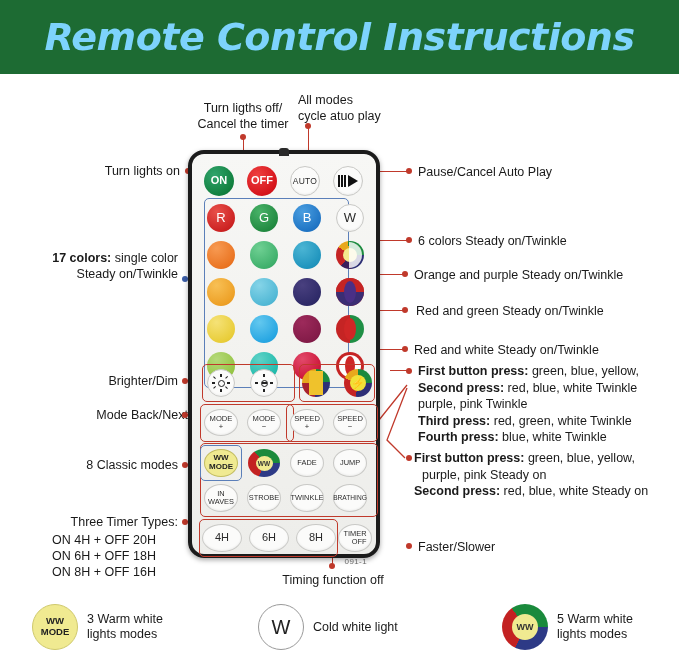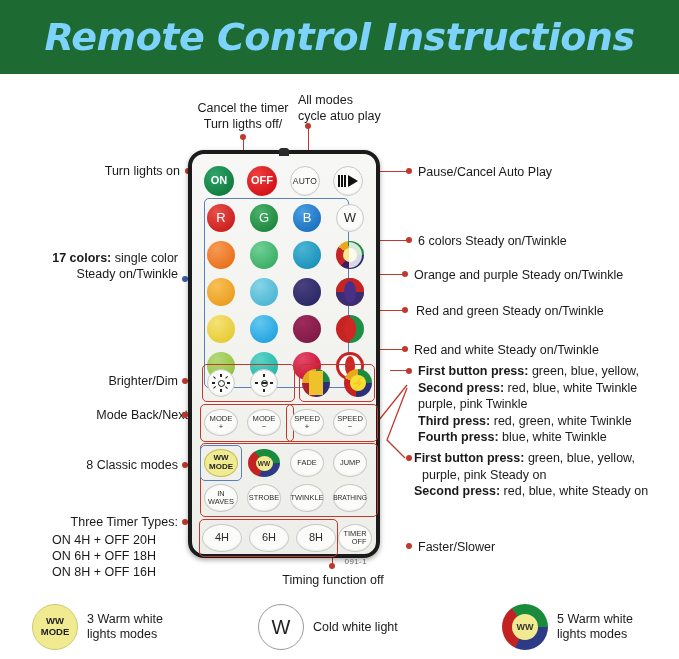--- a/index.html
+++ b/index.html
@@ -199,22 +199,22 @@
   <div class="header-title">Remote Control Instructions</div>
 </div>
 
 <div class="callout r" style="left:10px; top:163px; width:170px;">
   <span>Turn lights on</span>
 </div>
 <span class="dotm" style="left:185px; top:168px;"></span>
 <span class="leader h" style="left:188px; top:170px; width:18px;"></span>
 
 <div class="callout c" style="left:178px; top:100px; width:130px;">
+  <span class="lbl">Turn ligths off/</span>
   <span class="lbl">Cancel the timer</span>
-  <span class="lbl">Turn ligths off/</span>
 </div>
 <span class="dotm" style="left:240px; top:134px;"></span>
 <span class="leader v" style="left:243px; top:139px; height:26px;"></span>
 
 <div class="callout l" style="left:298px; top:92px; width:130px;">
   <span class="lbl">All modes</span>
   <span class="lbl">cycle atuo play</span>
 </div>
 <span class="dotm" style="left:305px; top:123px;"></span>
 <span class="leader v" style="left:308px; top:128px; height:36px;"></span>

